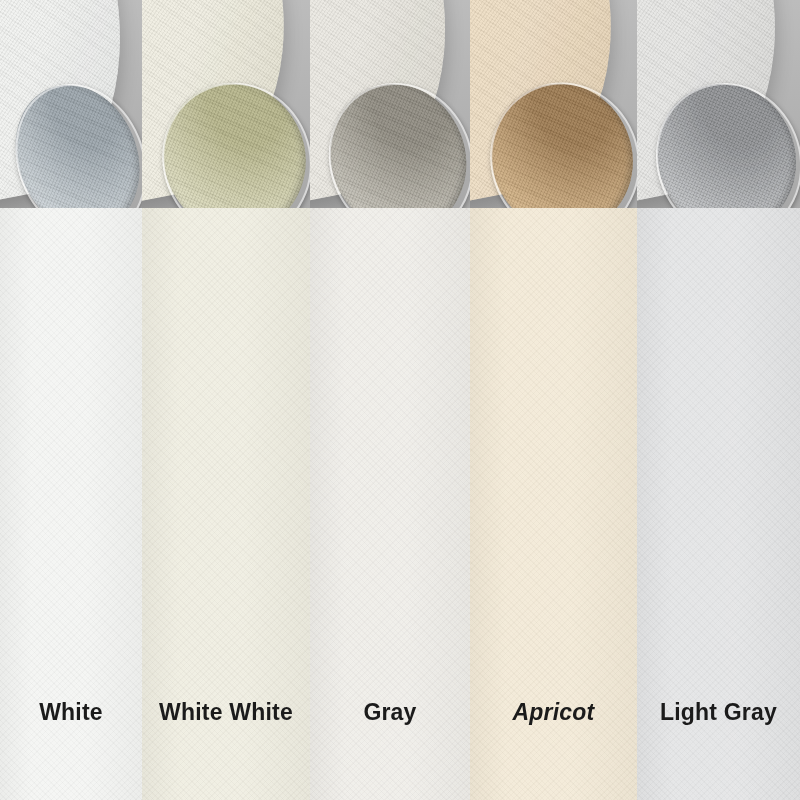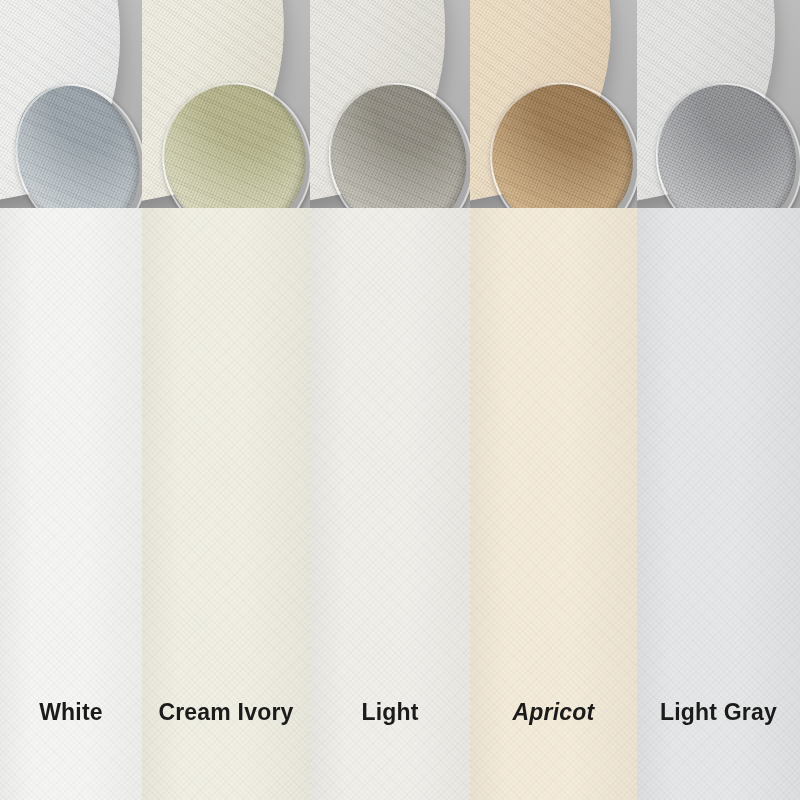--- a/index.html
+++ b/index.html
@@ -179,32 +179,32 @@
     </div>
 
     <div class="color-column" style="width: 168px; flex: 0 0 168px;">
       <div class="photo-cell">
         <div class="photo-bg" style="background: linear-gradient(rgb(188, 188, 188) 0%, rgb(178, 178, 178) 55%, rgb(168, 168, 168) 100%);"></div>
         <div class="sheet" style="background: linear-gradient(118deg, rgb(240, 238, 225) 0%, rgb(240, 238, 225) 52%, rgb(220, 217, 198) 100%);"></div>
         <div class="curl" style="background: radial-gradient(at 72% 18%, rgb(182, 181, 138) 0%, rgb(182, 181, 138) 26%, rgb(224, 223, 195) 82%, rgb(224, 223, 195) 100%);"></div>
         <div class="curl-rim"></div>
       </div>
       <div class="color-field" style="background: rgb(239, 237, 224);"></div>
-      <div class="swatch-label">Cream Ivory</div>
+      <div class="swatch-label">White White</div>
     </div>
 
     <div class="color-column" style="width: 160px; flex: 0 0 160px;">
       <div class="photo-cell">
         <div class="photo-bg" style="background: linear-gradient(rgb(188, 188, 188) 0%, rgb(178, 178, 178) 55%, rgb(168, 168, 168) 100%);"></div>
         <div class="sheet" style="background: linear-gradient(118deg, rgb(234, 232, 225) 0%, rgb(234, 232, 225) 52%, rgb(214, 211, 201) 100%);"></div>
         <div class="curl" style="background: radial-gradient(at 72% 18%, rgb(143, 139, 128) 0%, rgb(143, 139, 128) 26%, rgb(200, 197, 187) 82%, rgb(200, 197, 187) 100%);"></div>
         <div class="curl-rim"></div>
       </div>
       <div class="color-field" style="background: rgb(239, 237, 232);"></div>
-      <div class="swatch-label">Light</div>
+      <div class="swatch-label">Gray</div>
     </div>
 
     <div class="color-column" style="width: 167px; flex: 0 0 167px; font-style: italic;">
       <div class="photo-cell">
         <div class="photo-bg" style="background: linear-gradient(rgb(188, 188, 188) 0%, rgb(178, 178, 178) 55%, rgb(168, 168, 168) 100%);"></div>
         <div class="sheet" style="background: linear-gradient(118deg, rgb(238, 221, 195) 0%, rgb(238, 221, 195) 52%, rgb(222, 201, 169) 100%);"></div>
         <div class="curl" style="background: radial-gradient(at 72% 18%, rgb(157, 122, 80) 0%, rgb(157, 122, 80) 26%, rgb(217, 185, 140) 82%, rgb(217, 185, 140) 100%);"></div>
         <div class="curl-rim"></div>
       </div>
       <div class="color-field" style="background: rgb(243, 233, 214);"></div>

